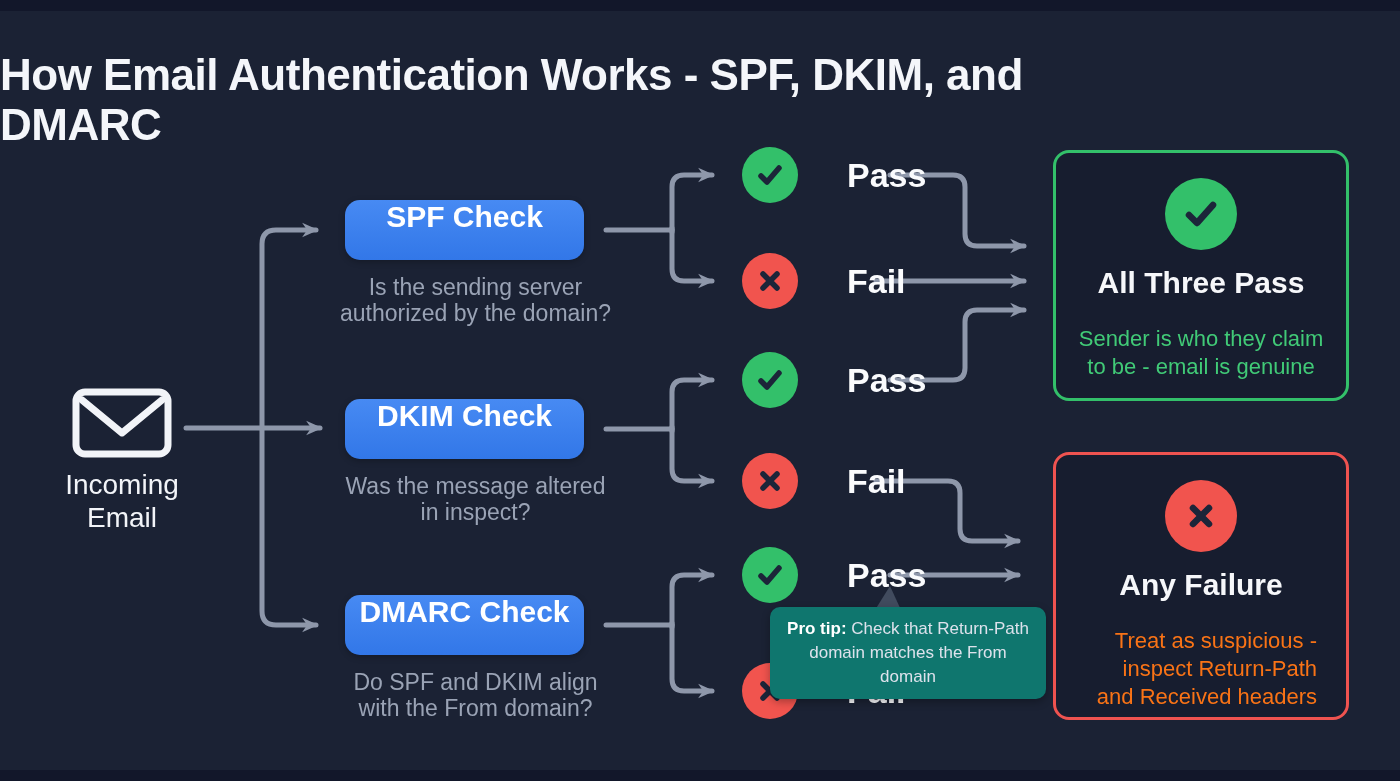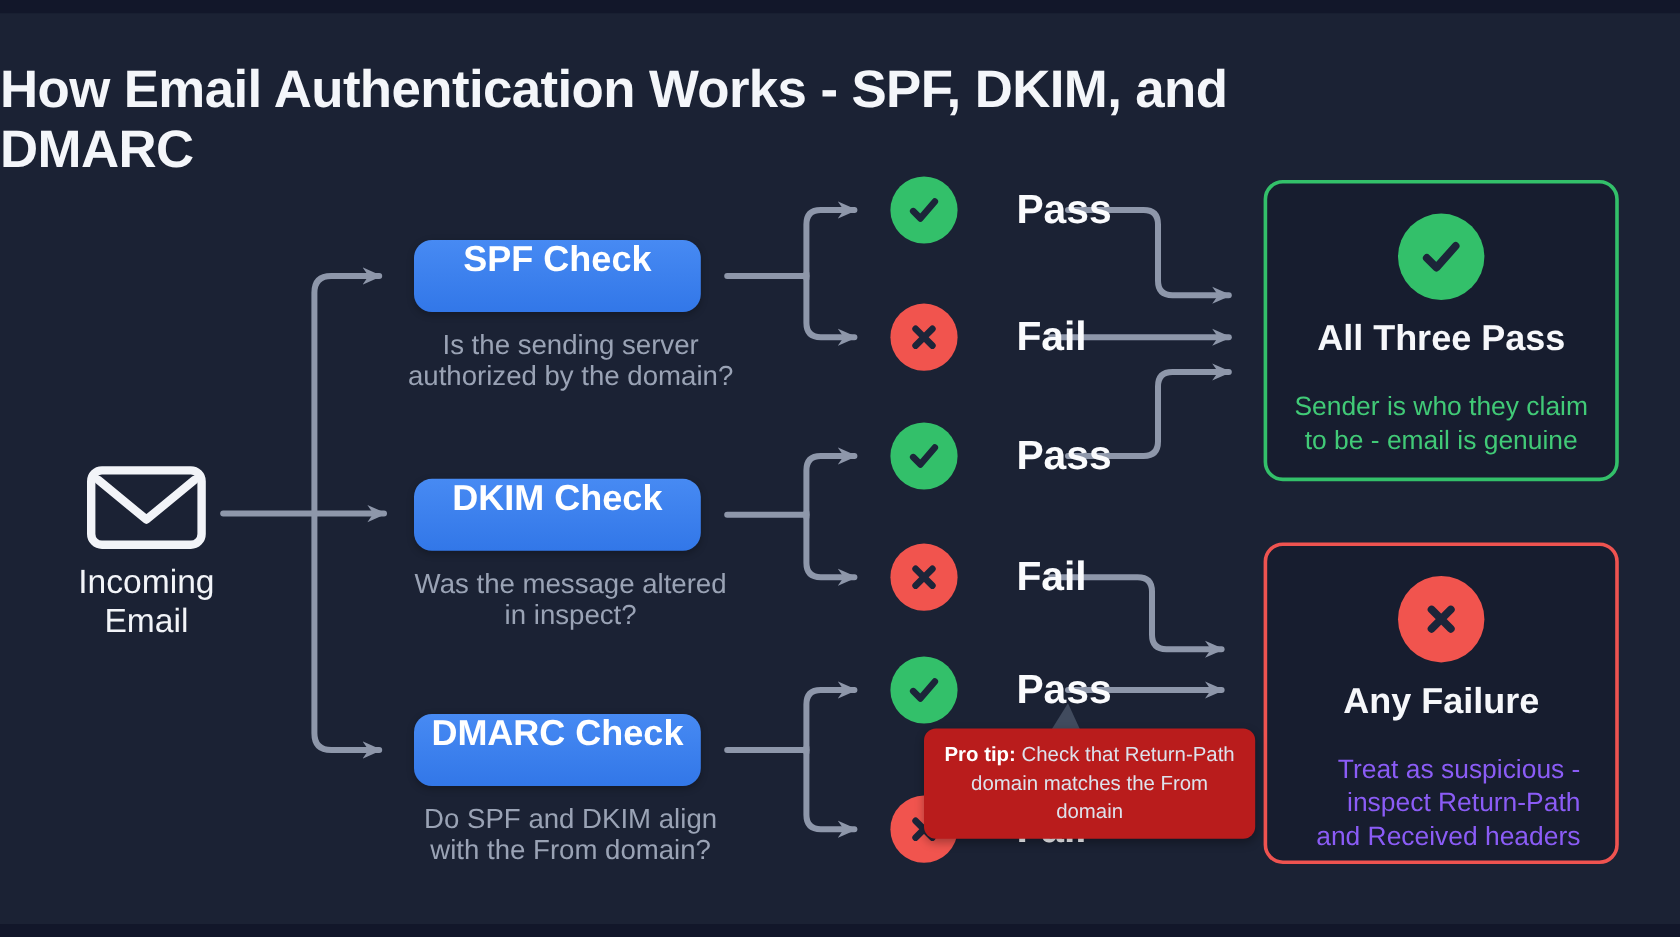--- a/index.html
+++ b/index.html
@@ -58,26 +58,26 @@
     display:flex;flex-direction:column;align-items:center;text-align:center;
     background:rgba(10,16,30,0.25);
   }
   #outcome-pass{top:150px;height:245px;border:3px solid #33c06a;}
   #outcome-fail{top:452px;height:262px;border:3px solid #ef5350;text-align:right;}
   .outcome .big-circle{width:72px;height:72px;border-radius:50%;margin-top:25px;
     display:flex;align-items:center;justify-content:center;}
   .outcome-title{color:#f6f7fa;font-size:30px;font-weight:bold;margin-top:16px;}
   .outcome-desc{font-size:22px;line-height:28px;margin-top:25px;}
   #outcome-pass .outcome-desc{color:#41ca77;max-width:262px;}
-  #outcome-fail .outcome-desc{color:#8b5cf6;max-width:232px;}
+  #outcome-fail .outcome-desc{color:#f97316;max-width:232px;}
 
   
   #pro-tip{
     position:absolute;left:770px;top:607px;width:252px;z-index:3;
-    background:#b91c1c;border-radius:10px;padding:10px 12px;
+    background:#0f766e;border-radius:10px;padding:10px 12px;
     text-align:center;color:#dde2ec;font-size:17px;line-height:24px;
     box-shadow:0 3px 8px rgba(0,0,0,0.3);
   }
   #pro-tip .tip-bold{color:#ffffff;font-weight:bold;}
   #tip-caret{
     position:absolute;left:878px;top:586px;z-index:3;width:0;height:0;
     border-left:9px solid transparent;border-right:17px solid transparent;
     border-bottom:24px solid #414b5e;transform:skewX(-14deg);
   }
   .glyph{display:block;}

